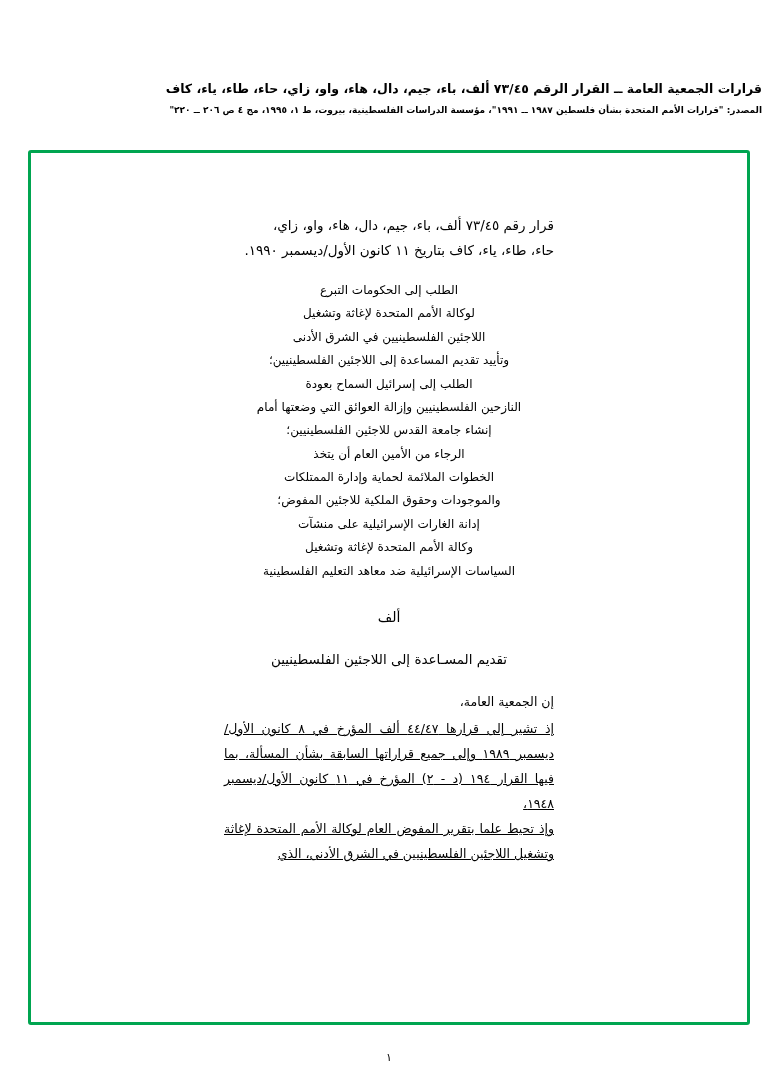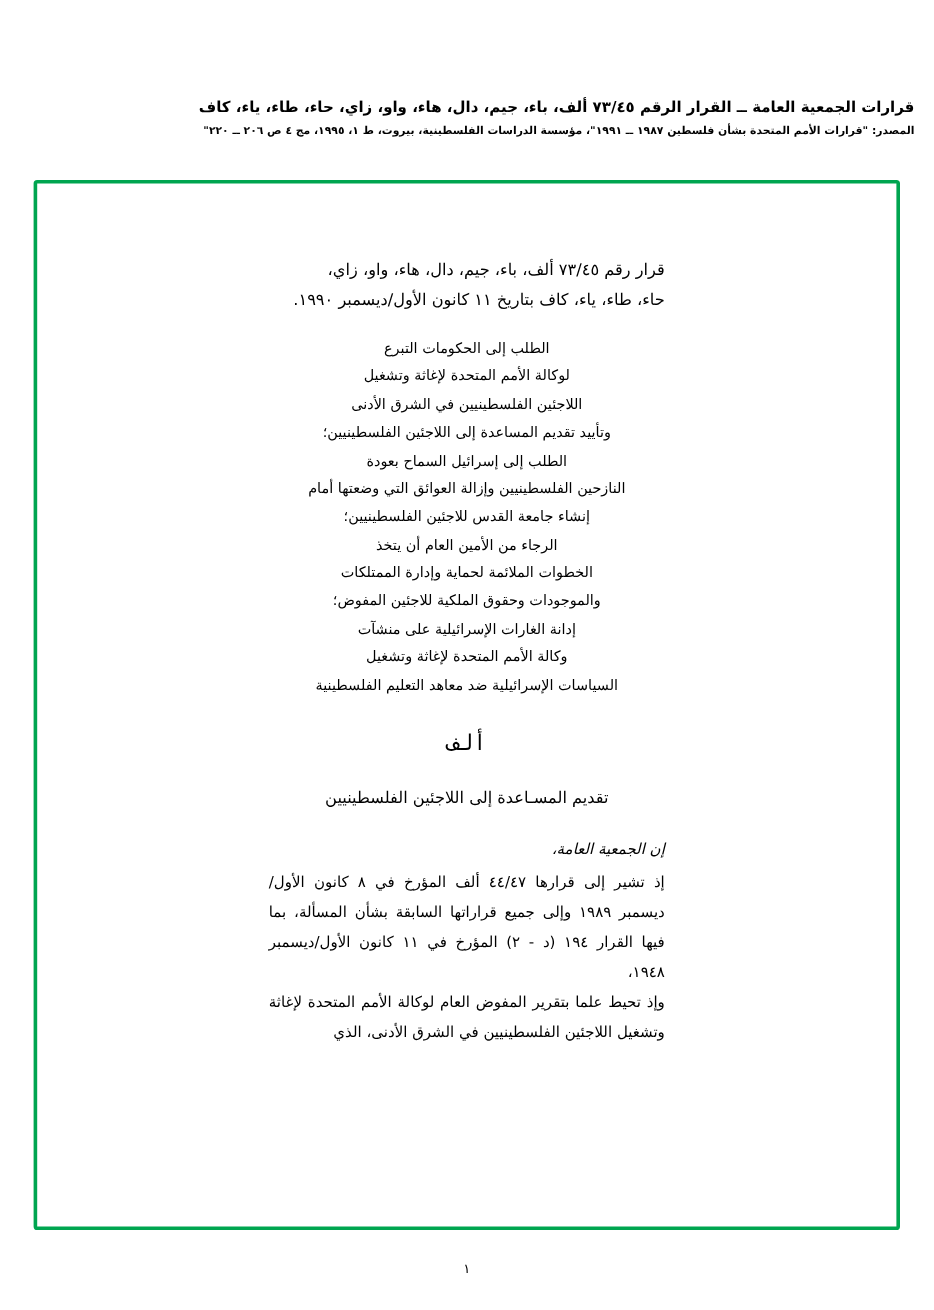--- a/index.html
+++ b/index.html
@@ -82,23 +82,22 @@
     font-size: 12px;
     line-height: 1.95;
     text-align: center;
   }
   .summary div {
     white-space: nowrap;
   }
 
   .section-letter {
     margin-top: 26px;
-    font-size: 18px;
+    font-size: 14px;
     text-align: center;
-    font-family: Liberation Mono, monospace;
   }
 
   .section-title {
     margin-top: 26px;
     font-size: 13.5px;
     text-align: center;
     letter-spacing: 0.5px;
   }
 
   .body-text {
@@ -106,24 +105,24 @@
     margin: 22px auto 0 auto;
     font-size: 12.5px;
     line-height: 2.0;
     text-align: justify;
     text-align-last: right;
     direction: rtl;
   }
   .body-text .lead {
     text-align: right;
     margin-bottom: 2px;
-    font-style: italic;
   }
   .body-text p {
     margin: 0;
+    text-decoration: underline;
   }
 
   
   .footer {
     position: absolute;
     bottom: 28px;
     left: 0;
     right: 0;
     text-align: center;
     font-size: 11px;

